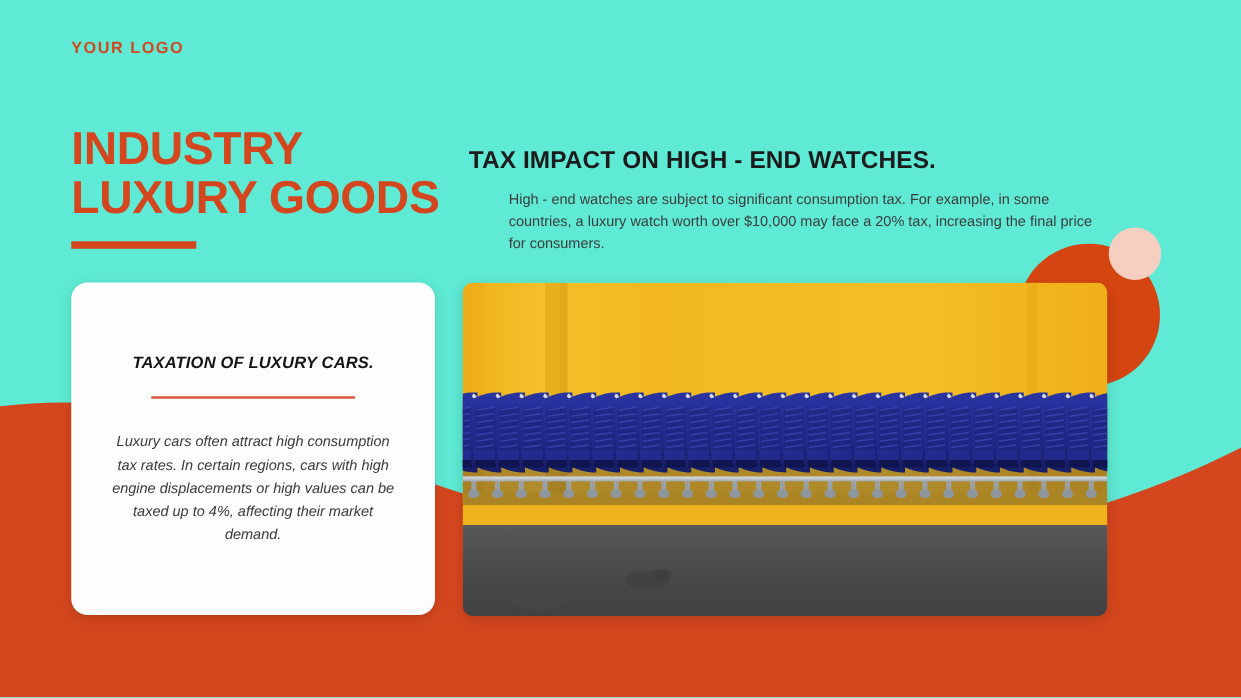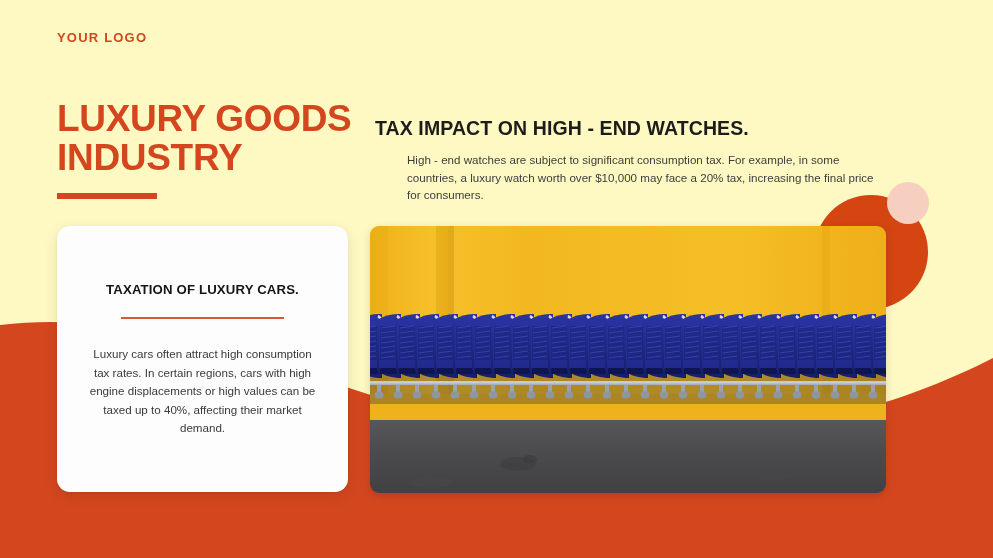--- a/index.html
+++ b/index.html
@@ -6,21 +6,21 @@
   html, body { width:993px; height:558px; }
   body {
     font-family: "Liberation Sans", sans-serif;
     background:#ffffff;
     overflow:hidden;
     position:relative;
   }
   .slide {
     position:absolute; inset:0;
     width:993px; height:558px;
-    background:#fef9c3;
+    background:#5eead4;
     overflow:hidden;
   }
 
   
   .bg-layer { position:absolute; inset:0; pointer-events:none; }
   .bg-layer svg { display:block; width:993px; height:558px; }
 
   
   .logo {
     position:absolute; left:57px; top:30px;
@@ -59,20 +59,21 @@
 
   
   .card {
     position:absolute; left:57px; top:226px;
     width:291px; height:266px;
     background:#FDFDFD;
     border-radius:13px;
     box-shadow:0 4px 14px rgba(0,0,0,0.10), 0 1px 3px rgba(0,0,0,0.06);
     padding:56px 28px 0 28px;
     text-align:center;
+    font-style:italic;
   }
   .card-title {
     font-size:13.2px; font-weight:bold;
     color:#151515; letter-spacing:0.15px;
   }
   .card-rule {
     width:163px; height:2px;
     background:#D9573A;
     margin:20px auto 0 auto;
   }
@@ -105,35 +106,35 @@
       <circle cx="908" cy="203" r="21" fill="#F7CFC0"></circle>
 
       <path d="M0,325 C120,310 240,352 380,398 C520,444 680,452 820,420 C890,404 946,382 993,358 L993,558 L0,558 Z" fill="#D4471E"></path>
     </svg>
   </div>
 
   <div class="logo">YOUR LOGO</div>
 
   <div class="title-block">
     <div class="main-title">
+      <div>INDUSTRY</div>
       <div>LUXURY GOODS</div>
-      <div>INDUSTRY</div>
     </div>
     <div class="title-rule"></div>
   </div>
 
   <div class="right-block">
     <div class="right-heading">TAX IMPACT ON HIGH - END WATCHES.</div>
     <div class="right-para">High - end watches are subject to significant consumption tax. For example, in some countries, a luxury watch worth over $10,000 may face a 20% tax, increasing the final price for consumers.</div>
   </div>
 
   <div class="card">
     <div class="card-title">TAXATION OF LUXURY CARS.</div>
     <div class="card-rule"></div>
-    <div class="card-body">Luxury cars often attract high consumption tax rates. In certain regions, cars with high engine displacements or high values can be taxed up to 40%, affecting their market demand.</div>
+    <div class="card-body">Luxury cars often attract high consumption tax rates. In certain regions, cars with high engine displacements or high values can be taxed up to 4%, affecting their market demand.</div>
   </div>
 
   <div class="photo">
     <svg viewBox="0 0 516 267" xmlns="http://www.w3.org/2000/svg" preserveAspectRatio="none">
       <defs>
         <linearGradient id="wallGrad" x1="0" y1="0" x2="1" y2="0">
           <stop offset="0%" stop-color="#EFB01A"></stop>
           <stop offset="12%" stop-color="#F6C02B"></stop>
           <stop offset="30%" stop-color="#F3B81F"></stop>
           <stop offset="70%" stop-color="#F5BE27"></stop>

